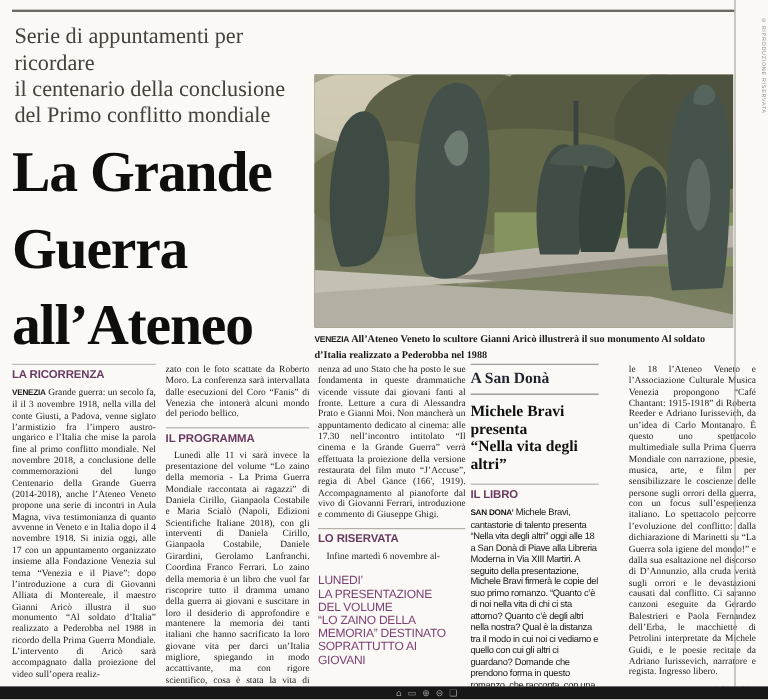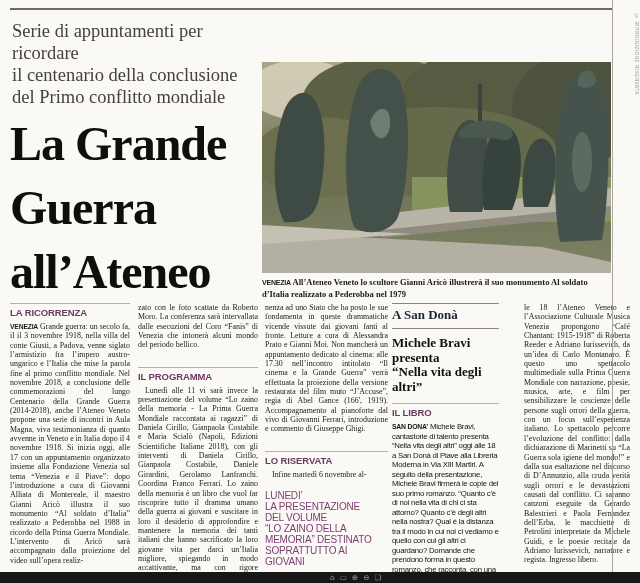--- a/index.html
+++ b/index.html
@@ -50,21 +50,21 @@
   .body-text.indent { text-indent:7px; }
   .dateline {
     font-family:"Liberation Sans",sans-serif; font-weight:bold; font-size:6.8px;
     letter-spacing:-0.2px;
   }
   .sec-head {
     border-top:1px solid #b3b0a8; padding-top:3px; margin-bottom:4px;
     font-family:"Liberation Sans",sans-serif; font-weight:bold;
     font-size:9.5px; color:#6a3a62; letter-spacing:-0.1px;
   }
-  .sec-head.mt { margin-top:17px; }
+  .sec-head.mt { margin-top:6px; }
   .promo {
     margin-top:11px; color:#7c4174;
     font-family:"Liberation Sans",sans-serif; font-weight:normal;
     font-size:10px; line-height:11px; letter-spacing:-0.2px; white-space:pre-line;
   }
   .sb-rule { border-top:1px solid #8a887f; }
   .sb-kicker {
     font-weight:bold; font-size:13px; color:#1d2530; padding:3px 0 5px;
   }
   .sb-title {
@@ -137,21 +137,21 @@
       <path d="M196,74 C200,56 236,54 248,66 C254,72 250,80 240,78 C224,74 206,78 196,74 Z" fill="#4b5850"></path>
       <path d="M262,145 C258,118 262,92 270,82 C278,72 288,76 292,90 C296,106 292,130 286,145 Z" fill="#3c4842"></path>
       <path d="M298,180 C290,140 292,60 304,28 C312,6 336,8 342,30 C349,60 347,140 340,178 Z" fill="#46534c"></path>
       <path d="M316,24 C314,10 326,4 332,12 C338,20 330,30 316,24 Z" fill="#55645c"></path>
       <ellipse cx="320" cy="100" rx="10" ry="30" fill="#66756c" opacity="0.7"></ellipse>
     </svg>
   </div>
 
   <div class="caption">
     <span class="cap-label">VENEZIA</span>
-    <span>All’Ateneo Veneto lo scultore Gianni Aricò illustrerà il suo monumento Al soldato d’Italia realizzato a Pederobba nel 1979</span>
+    <span>All’Ateneo Veneto lo scultore Gianni Aricò illustrerà il suo monumento Al soldato d’Italia realizzato a Pederobba nel 1988</span>
   </div>
 
   <div class="columns">
 
     <div class="col c1">
       <div class="sec-head">LA RICORRENZA</div>
       <p class="body-text"><span class="dateline">VENEZIA</span> <span>Grande guerra: un secolo fa, il il 3 novembre 1918, nella villa del conte Giusti, a Padova, venne siglato l’armistizio fra l’impero austro-ungarico e l’Italia che mise la parola fine al primo conflitto mondiale. Nel novembre 2018, a conclusione delle commemorazioni del lungo Centenario della Grande Guerra (2014-2018), anche l’Ateneo Veneto propone una serie di incontri in Aula Magna, viva testimonianza di quanto avvenne in Veneto e in Italia dopo il 4 novembre 1918. Si inizia oggi, alle 17 con un appuntamento organizzato insieme alla Fondazione Venezia sul tema “Venezia e il Piave”: dopo l’introduzione a cura di Giovanni Alliata di Montereale, il maestro Gianni Aricò illustra il suo monumento “Al soldato d’Italia” realizzato a Pederobba nel 1988 in ricordo della Prima Guerra Mondiale. L’intervento di Aricò sarà accompagnato dalla proiezione del video sull’opera realiz-</span></p>
     </div>
 
     <div class="col c2">

